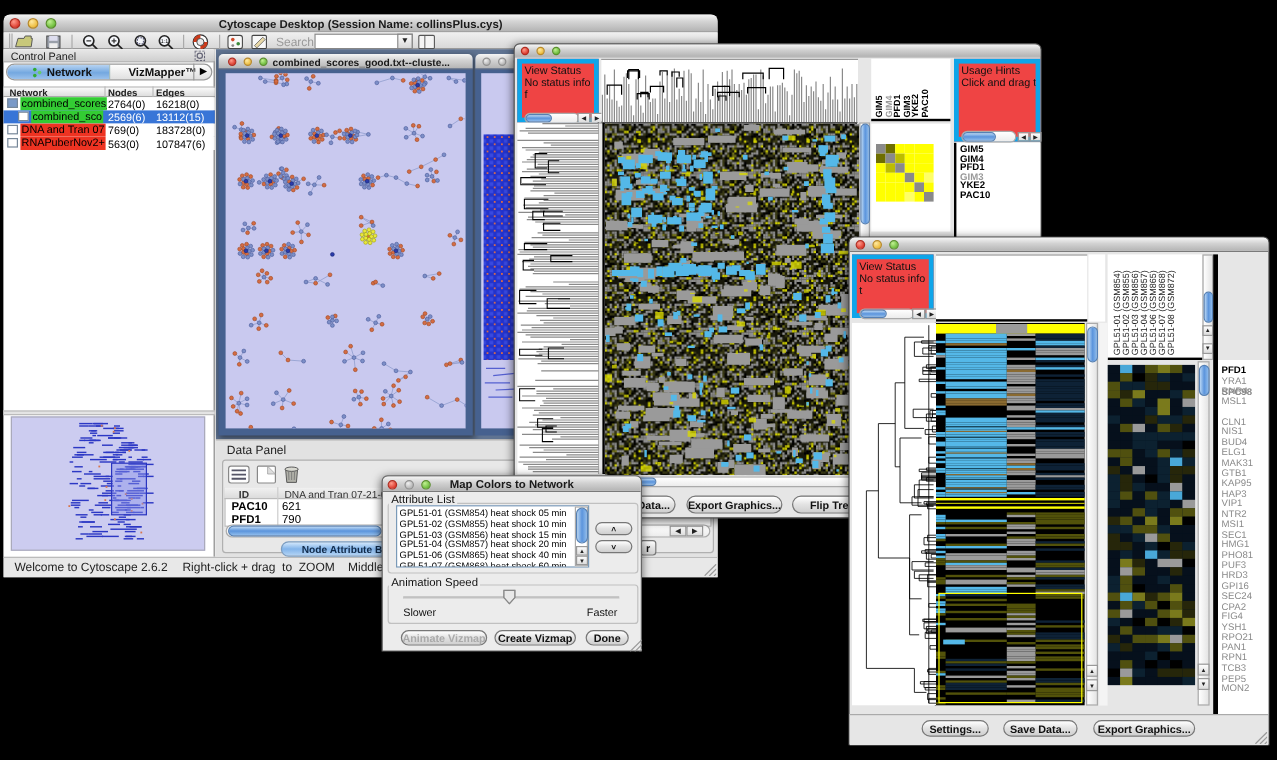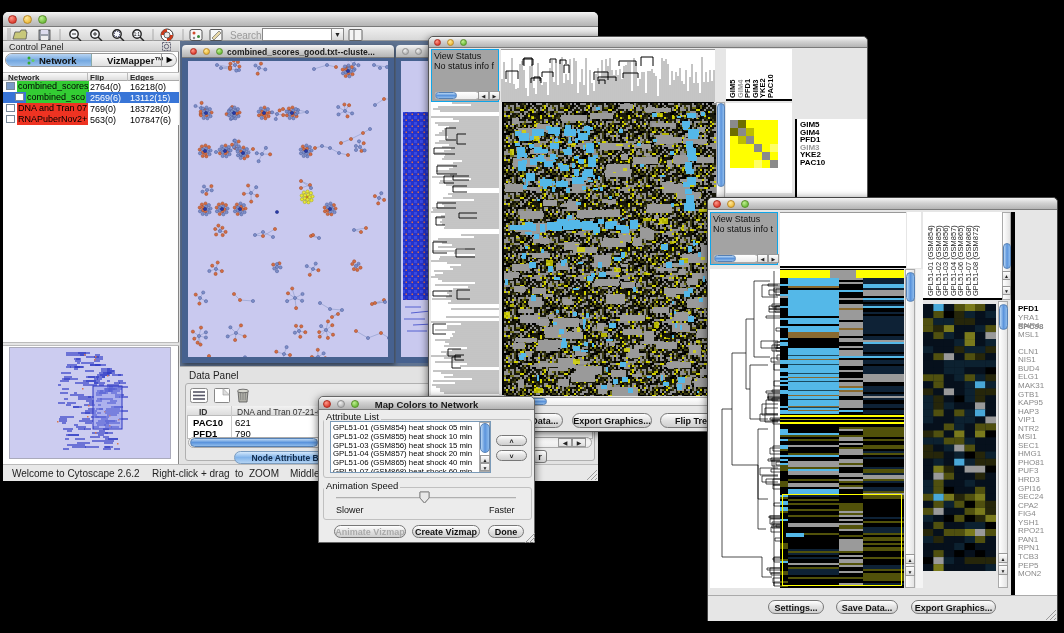--- a/index.html
+++ b/index.html
@@ -5,34 +5,35 @@
 font-family:"Liberation Sans",sans-serif;-webkit-font-smoothing:antialiased}
 .abs{position:absolute}
 .win{position:absolute;box-shadow:0 2px 8px rgba(0,0,0,0.6)}
 .tb{position:absolute;left:0;right:0;top:0;background:linear-gradient(#f5f5f5,#d2d2d2 45%,#b4b4b4);border-bottom:1px solid #7a7a7a;border-radius:5px 5px 0 0}
 .tbt{position:absolute;width:100%;text-align:center;font-weight:bold;color:#1a1a1a;white-space:nowrap}
 .lt{position:absolute;border-radius:50%}
 .ltr{background:radial-gradient(circle at 35% 30%,#ff9a8a,#dd3f32 70%);border:1px solid #b02c20}
 .lty{background:radial-gradient(circle at 35% 30%,#ffe9a0,#eebd3e 70%);border:1px solid #b8892a}
 .ltg{background:radial-gradient(circle at 35% 30%,#c0f090,#6fbe3e 70%);border:1px solid #5a8f2c}
 .ltn{background:radial-gradient(circle at 35% 30%,#f0f0f0,#b8b8b8 70%);border:1px solid #909090}
-.pane{position:absolute;background:#a3a3a3;border:1px solid #0ea5e9}
+.pane{position:absolute;background:#ef4444;border:4px solid #0ea5e9}
 .wpane{position:absolute;background:#fff;border:1px solid #000}
 .sbtrack{position:absolute;background:linear-gradient(#fff,#ececec);border:1px solid #aaa;border-radius:7px}
 .pill{position:absolute;background:linear-gradient(#b8d6f4,#5b94dc 50%,#8fbcec);border:1px solid #5580b4;border-radius:6px}
 .vpill{position:absolute;background:linear-gradient(90deg,#b8d6f4,#5b94dc 50%,#8fbcec);border:1px solid #5580b4;border-radius:6px}
 .vtrack{position:absolute;background:linear-gradient(90deg,#fff,#e4e4e4);border:1px solid #aaa}
 .mbtn{position:absolute;background:linear-gradient(#ffffff,#e2e2e2 50%,#cfcfcf);border:1px solid #777;border-radius:10px;
 text-align:center;font-weight:bold;color:#111}
 .arrbox{position:absolute;background:linear-gradient(#fdfdfd,#dcdcdc);border:1px solid #999;color:#222;text-align:center}
 .vlbl{position:absolute;transform:rotate(-90deg);transform-origin:left bottom;white-space:nowrap;font-weight:bold}
 .glbl{color:#111;font-size:8px;line-height:8.6px;font-weight:bold}
 </style></head><body>
 <div class="win" style="left:3px;top:12px;width:595px;height:469px;background:#e8e8e8;border-radius:6px 6px 0 0">
     <div class="tb" style="height:15px"></div>
+    <div class="tbt" style="top:3px;font-size:9.5px">Cytoscape Desktop (Session Name: collinsPlus.cys)</div>
     <div class="lt ltr" style="left:5px;top:2.5px;width:9px;height:9px"></div>
     <div class="lt lty" style="left:20px;top:2.5px;width:9px;height:9px"></div>
     <div class="lt ltg" style="left:35px;top:2.5px;width:9px;height:9px"></div>
     <div class="abs" style="left:0;top:15px;width:595px;height:14px;background:linear-gradient(#f0f0f0,#d8d8d8);border-bottom:1px solid #9a9a9a"></div>
     <svg class="abs" style="left:4px;top:15px" width="360" height="16">
 <g stroke="#aaa">
         <line x1="1" y1="1" x2="1" y2="15"></line>
         <line x1="3" y1="1" x2="3" y2="15"></line>
       </g>
 <path d="M6 12 L8 5 L13 5 L14 3 L19 3 L19 5 L20 5 L19 12 Z" fill="#c8c87a" stroke="#555" stroke-width="0.8"></path>
@@ -85,21 +86,21 @@
     <svg class="abs" style="left:24px;top:44px" width="8" height="9">
       <circle cx="2" cy="2" r="1.5" fill="#3a3"></circle>
       <circle cx="2" cy="7" r="1.5" fill="#3a3"></circle>
       <circle cx="6" cy="4.5" r="1.5" fill="#6c6"></circle>
     </svg>
     <div class="abs" style="left:36px;top:43px;font-size:9.5px;font-weight:bold;color:#111">Network</div>
     <div class="abs" style="left:104px;top:43px;font-size:9.5px;font-weight:bold;color:#111">VizMapper™</div>
     <div class="abs" style="left:158px;top:41px;width:16px;height:14px;border-left:1px solid #999;font-size:8px;text-align:center;line-height:14px">▶</div>
     <div class="abs" style="left:0;top:60px;width:176px;height:9px;background:linear-gradient(#fafafa,#dedede);border-top:1px solid #bbb;border-bottom:1px solid #aaa"></div>
     <div class="abs" style="left:5px;top:61px;font-size:8px;font-weight:bold;color:#222">Network</div>
-    <div class="abs" style="left:87px;top:61px;font-size:8px;font-weight:bold;color:#222">Flip</div>
+    <div class="abs" style="left:87px;top:61px;font-size:8px;font-weight:bold;color:#222">Nodes</div>
     <div class="abs" style="left:127px;top:61px;font-size:8px;font-weight:bold;color:#222">Edges</div>
     <div class="abs" style="left:84px;top:60px;width:1px;height:9px;background:#bbb"></div>
     <div class="abs" style="left:124px;top:60px;width:1px;height:9px;background:#bbb"></div>
     <div class="abs" style="left:0;top:69px;width:176px;height:11px;background:#fff"></div>
     <div class="abs" style="left:3px;top:70px;width:9px;height:8px;background:#7a9ac8;border:1px solid #789"></div>
     <div class="abs" style="left:14px;top:69px;height:11px;background:#33cc33;font-size:9px;line-height:11px;color:#000;padding:0 1px;white-space:nowrap;overflow:hidden;max-width:72px">combined_scores_</div>
     <div class="abs" style="left:87px;top:70px;font-size:9px;color:#000">2764(0)</div>
     <div class="abs" style="left:127px;top:70px;font-size:9px;color:#000">16218(0)</div>
     <div class="abs" style="left:0;top:80px;width:176px;height:11px;background:#3875d7"></div>
     <div class="abs" style="left:12px;top:81px;width:9px;height:8px;background:#fff;border:1px solid #789"></div>
@@ -1393,20 +1394,28 @@
           <path d="M63 23 L63 15 L68 15 L68 23"></path>
         </g>
       </svg></div>
     <div class="wpane" style="left:297px;top:12px;width:66px;height:52px;border:0;border-bottom:2px solid #000;background:#fff">
       <div class="vlbl" style="left:11.0px;bottom:1px;font-size:7.5px;color:#000">GIM5</div>
       <div class="vlbl" style="left:18.6px;bottom:1px;font-size:7.5px;color:#999">GIM4</div>
       <div class="vlbl" style="left:26.2px;bottom:1px;font-size:7.5px;color:#000">PFD1</div>
       <div class="vlbl" style="left:33.8px;bottom:1px;font-size:7.5px;color:#000">GIM3</div>
       <div class="vlbl" style="left:41.4px;bottom:1px;font-size:7.5px;color:#000">YKE2</div>
       <div class="vlbl" style="left:49.0px;bottom:1px;font-size:7.5px;color:#000">PAC10</div>
+    </div>
+    <div class="pane" style="left:366px;top:12px;width:72px;height:69px">
+      <div style="font-size:9px;color:#111;padding:1px 2px 0;line-height:10px">Usage Hints</div>
+      <div style="font-size:9px;color:#111;padding:0 2px;line-height:10px;white-space:nowrap;overflow:hidden">Click and drag tc</div>
+      <div class="sbtrack" style="left:2px;top:56px;width:46px;height:10px"></div>
+      <div class="pill" style="left:3px;top:57px;width:28px;height:8px"></div>
+      <div class="arrbox" style="left:49px;top:57px;width:10px;height:8px;font-size:5px;line-height:8px">◀</div>
+      <div class="arrbox" style="left:59px;top:57px;width:10px;height:8px;font-size:5px;line-height:8px">▶</div>
     </div>
     <div class="abs" style="left:2px;top:65px;width:68px;height:293px;border-right:1px solid #000"><svg width="68" height="293">
         <rect width="68" height="293" fill="#fff"></rect>
         <g stroke="#8a8a8a" stroke-width="1">
           <line x1="21" y1="1" x2="68" y2="1"></line>
           <line x1="40" y1="3" x2="68" y2="3"></line>
           <line x1="7" y1="5" x2="68" y2="5"></line>
           <line x1="2" y1="7" x2="68" y2="7"></line>
           <line x1="9" y1="9" x2="68" y2="9"></line>
           <line x1="0" y1="15" x2="68" y2="15"></line>

